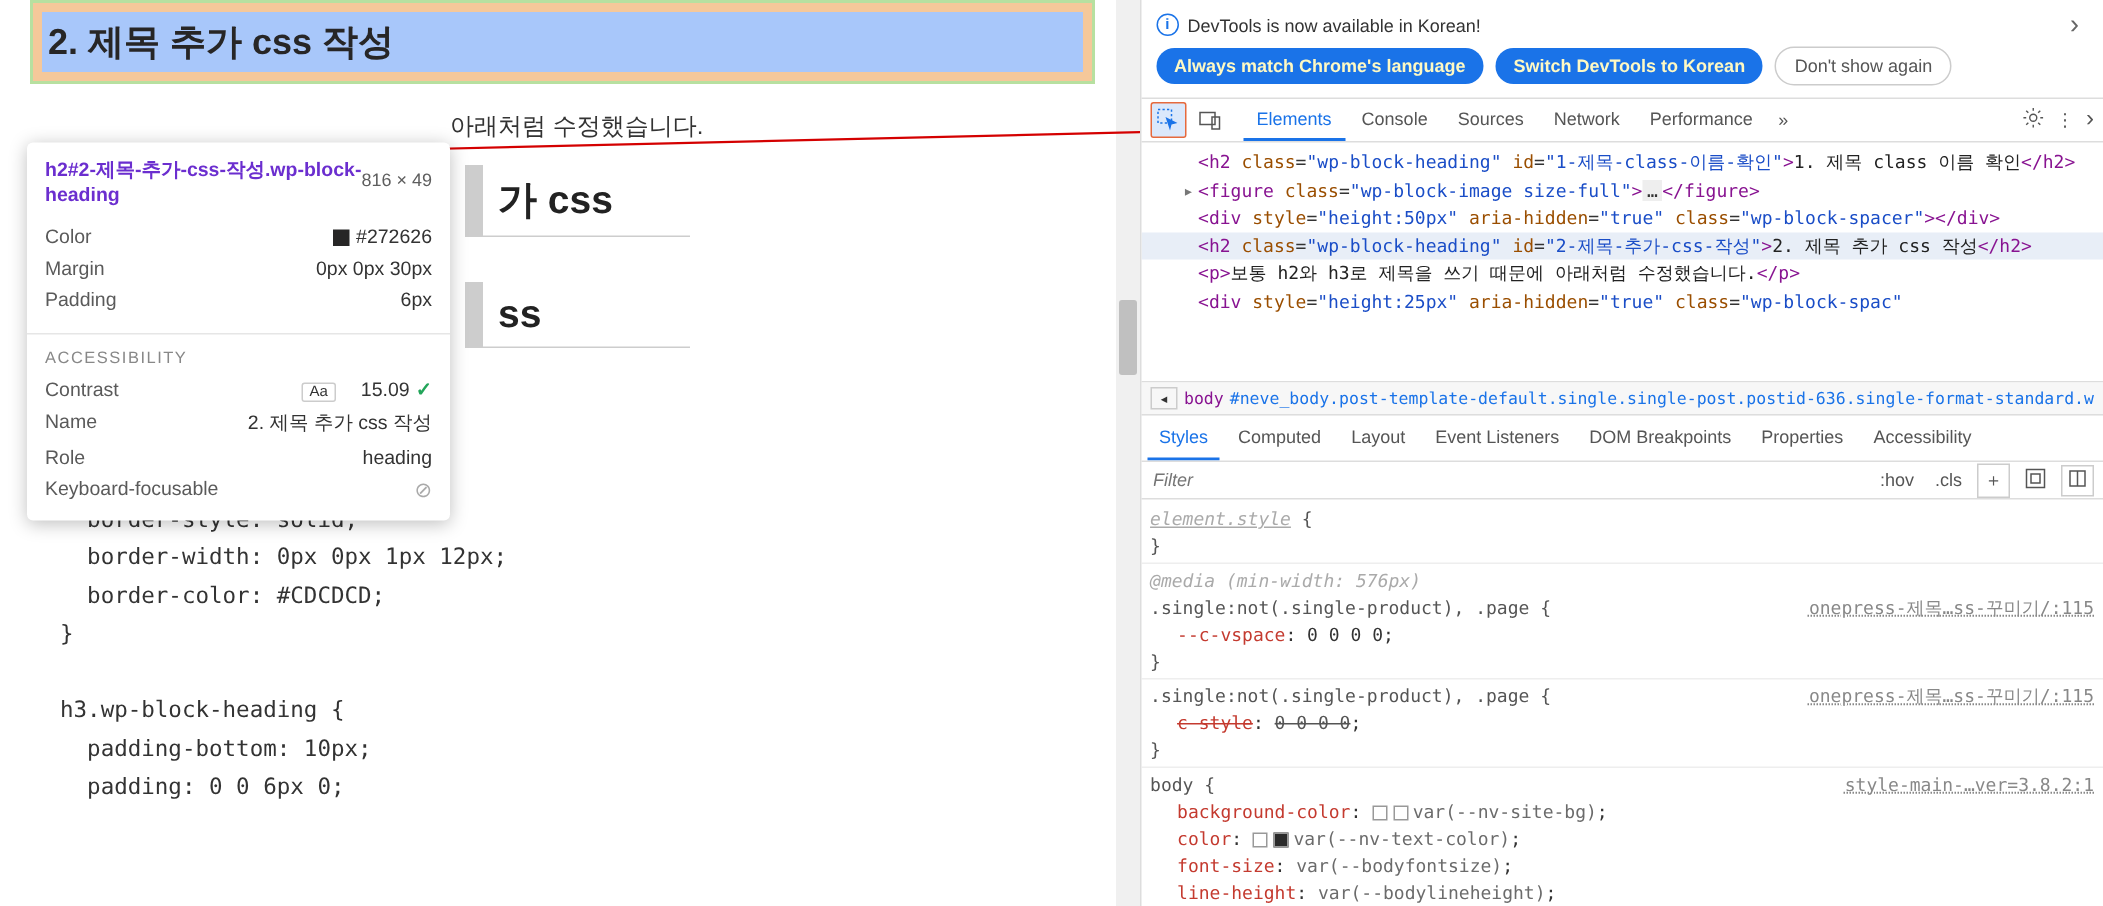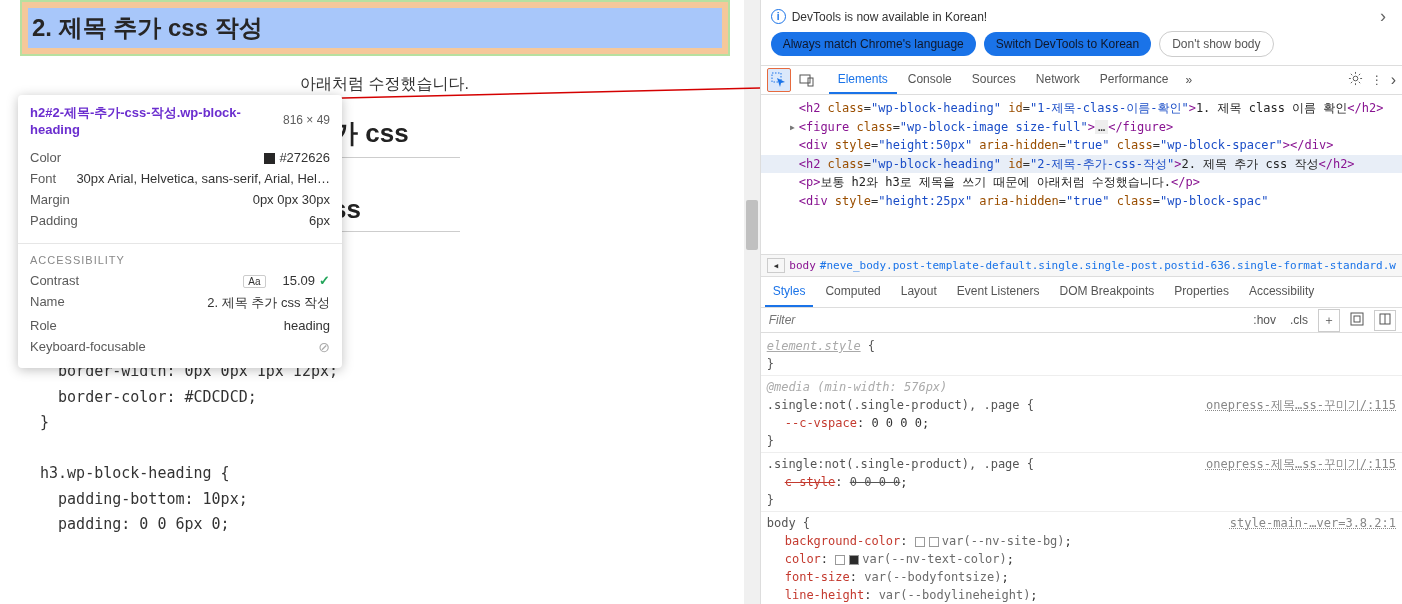--- a/index.html
+++ b/index.html
@@ -63,21 +63,21 @@
     font-size: 15px;
     color: #333;
     white-space: pre;
     padding: 10px 20px;
     line-height: 1.7;
   }
   
   .inspector-tip {
     position: absolute;
     top: 95px; left: 18px;
-    width: 324px;
+    width: 282px;
     background: #fff;
     border-radius: 4px;
     box-shadow: 0 2px 12px rgba(0,0,0,0.25);
     font-size: 13px;
     z-index: 100;
   }
   .tip-head {
     padding: 10px 12px 4px 12px;
     display: flex; justify-content: space-between; align-items: flex-start;
   }
@@ -107,21 +107,21 @@
     color: #333;
     background:#fff;
   }
   .dt-banner {
     padding: 6px 10px 4px 10px;
     display:flex; align-items:center; gap:6px;
   }
   .dt-banner .info-ic { color:#1a73e8; font-weight:700; font-size:13px; border:1.5px solid #1a73e8; border-radius:50%; width:15px; height:15px; display:inline-flex;align-items:center;justify-content:center;font-size:10px;}
   .dt-banner-buttons { padding: 0 10px 8px 10px; display:flex; gap:8px; align-items:center;}
   .pill { border-radius: 14px; padding: 5px 12px; font-size: 12px; border:none; cursor:pointer;}
-  .pill.primary { background:#1a73e8; color:#0f172a; font-weight:400;}
+  .pill.primary { background:#1a73e8; color:#fef9c3; font-weight:700;}
   .pill.ghost { background:#fff; border:1px solid #ccc; color:#555;}
   .close-x { margin-left:auto; color:#666; font-size:18px; cursor:pointer; padding:0 6px;}
   .dt-toolbar {
     display:flex; align-items:center; border-top:1px solid #ddd; border-bottom:1px solid #ddd;
     height: 30px; padding: 0 6px; gap:4px;
   }
   .tb-icon {
     width:24px; height:24px; display:inline-flex; align-items:center; justify-content:center;
     color:#555; cursor:pointer; border-radius:2px;
   }
@@ -224,24 +224,20 @@
     <div class="tip-head">
       <div class="tip-selector">h2#2-제목-추가-css-작성.wp-block-heading</div>
       <div class="tip-dims">816 × 49</div>
     </div>
     <div class="tip-rows" id="tip-rows">
         <div class="tip-row">
           <span>Color</span>
           <span class="v"><span class="tip-swatch"></span>#272626</span>
         </div>
         <div class="tip-row">
-          <span>Font</span>
-          <span class="v">30px Arial, Helvetica, sans-serif, Arial, Hel…</span>
-        </div>
-        <div class="tip-row">
           <span>Margin</span>
           <span class="v">0px 0px 30px</span>
         </div>
         <div class="tip-row">
           <span>Padding</span>
           <span class="v">6px</span>
         </div>
       </div>
     <div class="tip-divider"></div>
     <div class="tip-subhead">ACCESSIBILITY</div>
@@ -281,21 +277,21 @@
 
 <div class="devtools-pane">
   <div class="dt-banner">
     <span class="info-ic">i</span>
     <span>DevTools is now available in Korean!</span>
     <span class="close-x">›</span>
   </div>
   <div class="dt-banner-buttons">
     <button class="pill primary">Always match Chrome's language</button>
     <button class="pill primary">Switch DevTools to Korean</button>
-    <button class="pill ghost">Don't show body</button>
+    <button class="pill ghost">Don't show again</button>
   </div>
 
   <div class="dt-toolbar">
     <span class="tb-icon active">
       <svg width="16" height="16" viewBox="0 0 16 16">
           <rect x="1" y="1" width="9" height="9" fill="none" stroke="#1a73e8" stroke-dasharray="1.5 1.5"></rect>
           <path d="M6 6 L14 10 L10 11 L9 15 Z" fill="#1a73e8"></path>
         </svg>
     </span>
     <span class="tb-icon">

